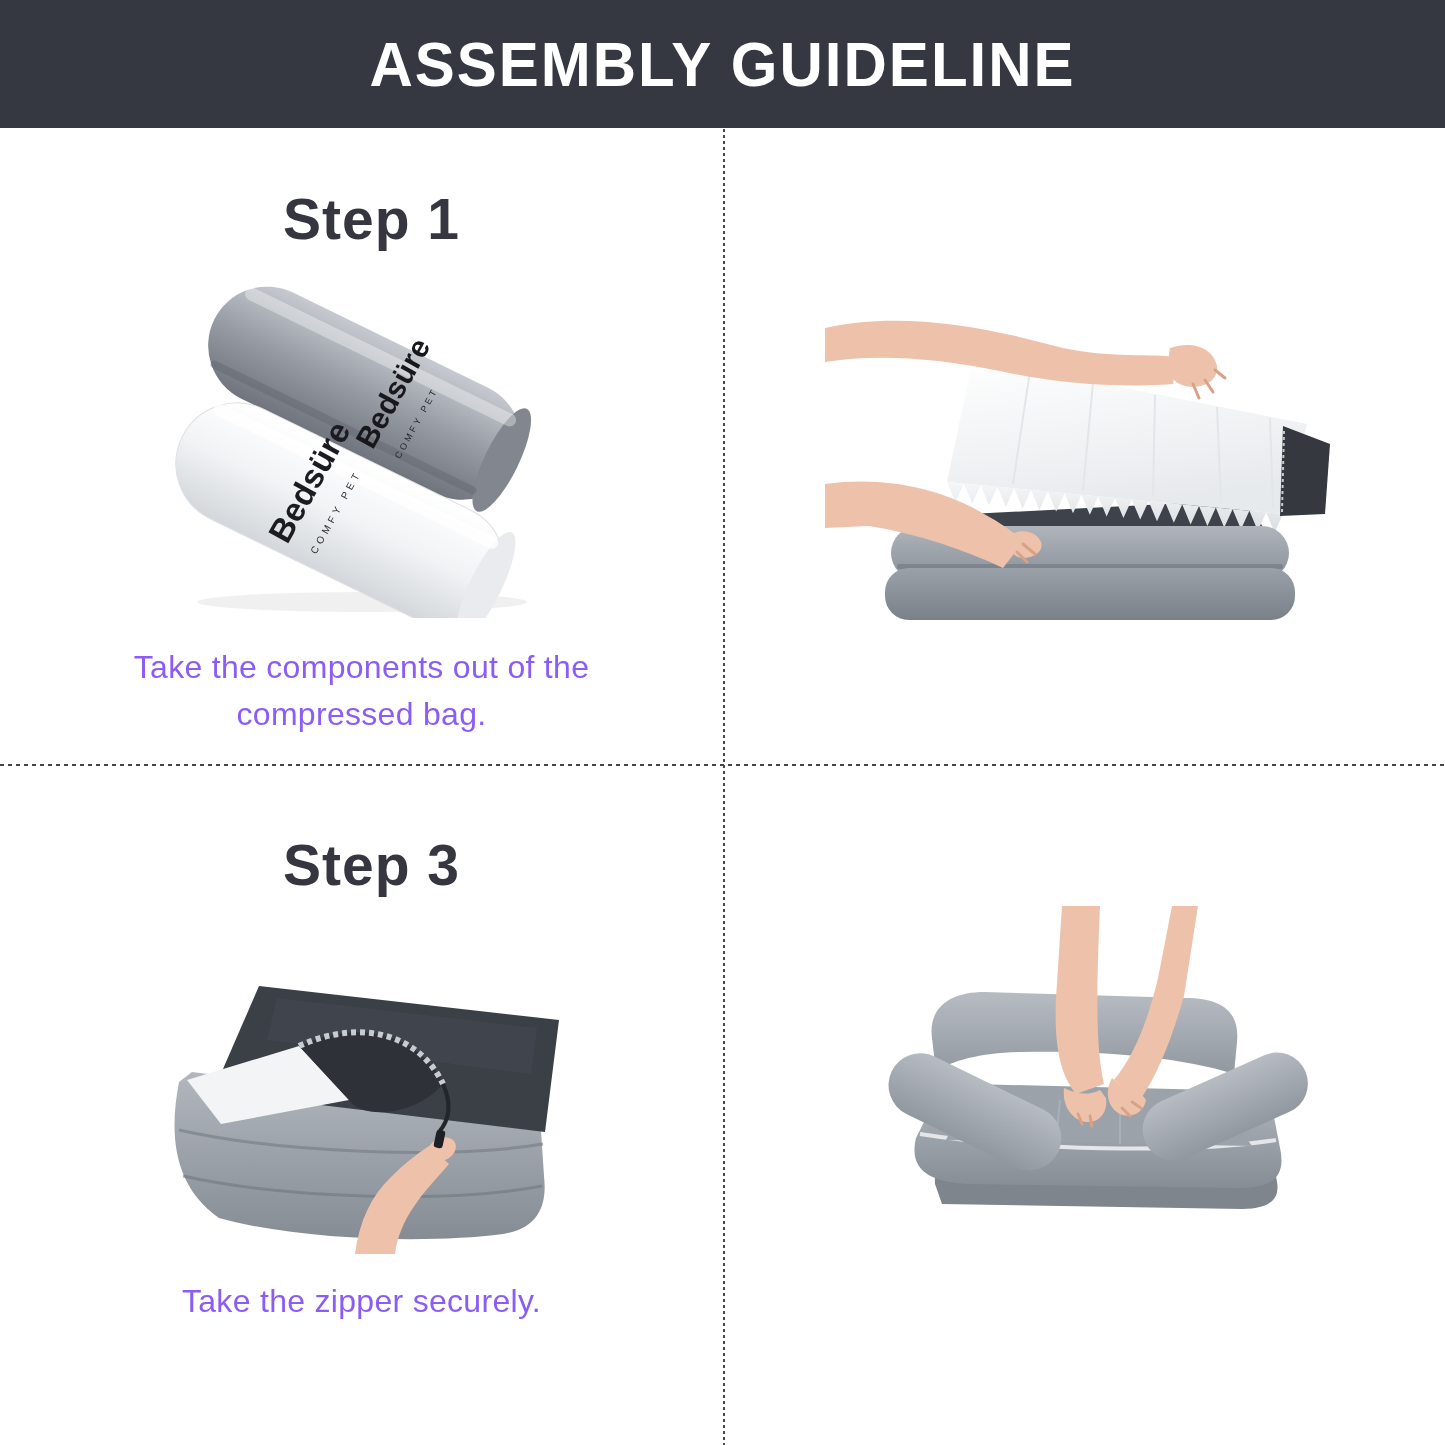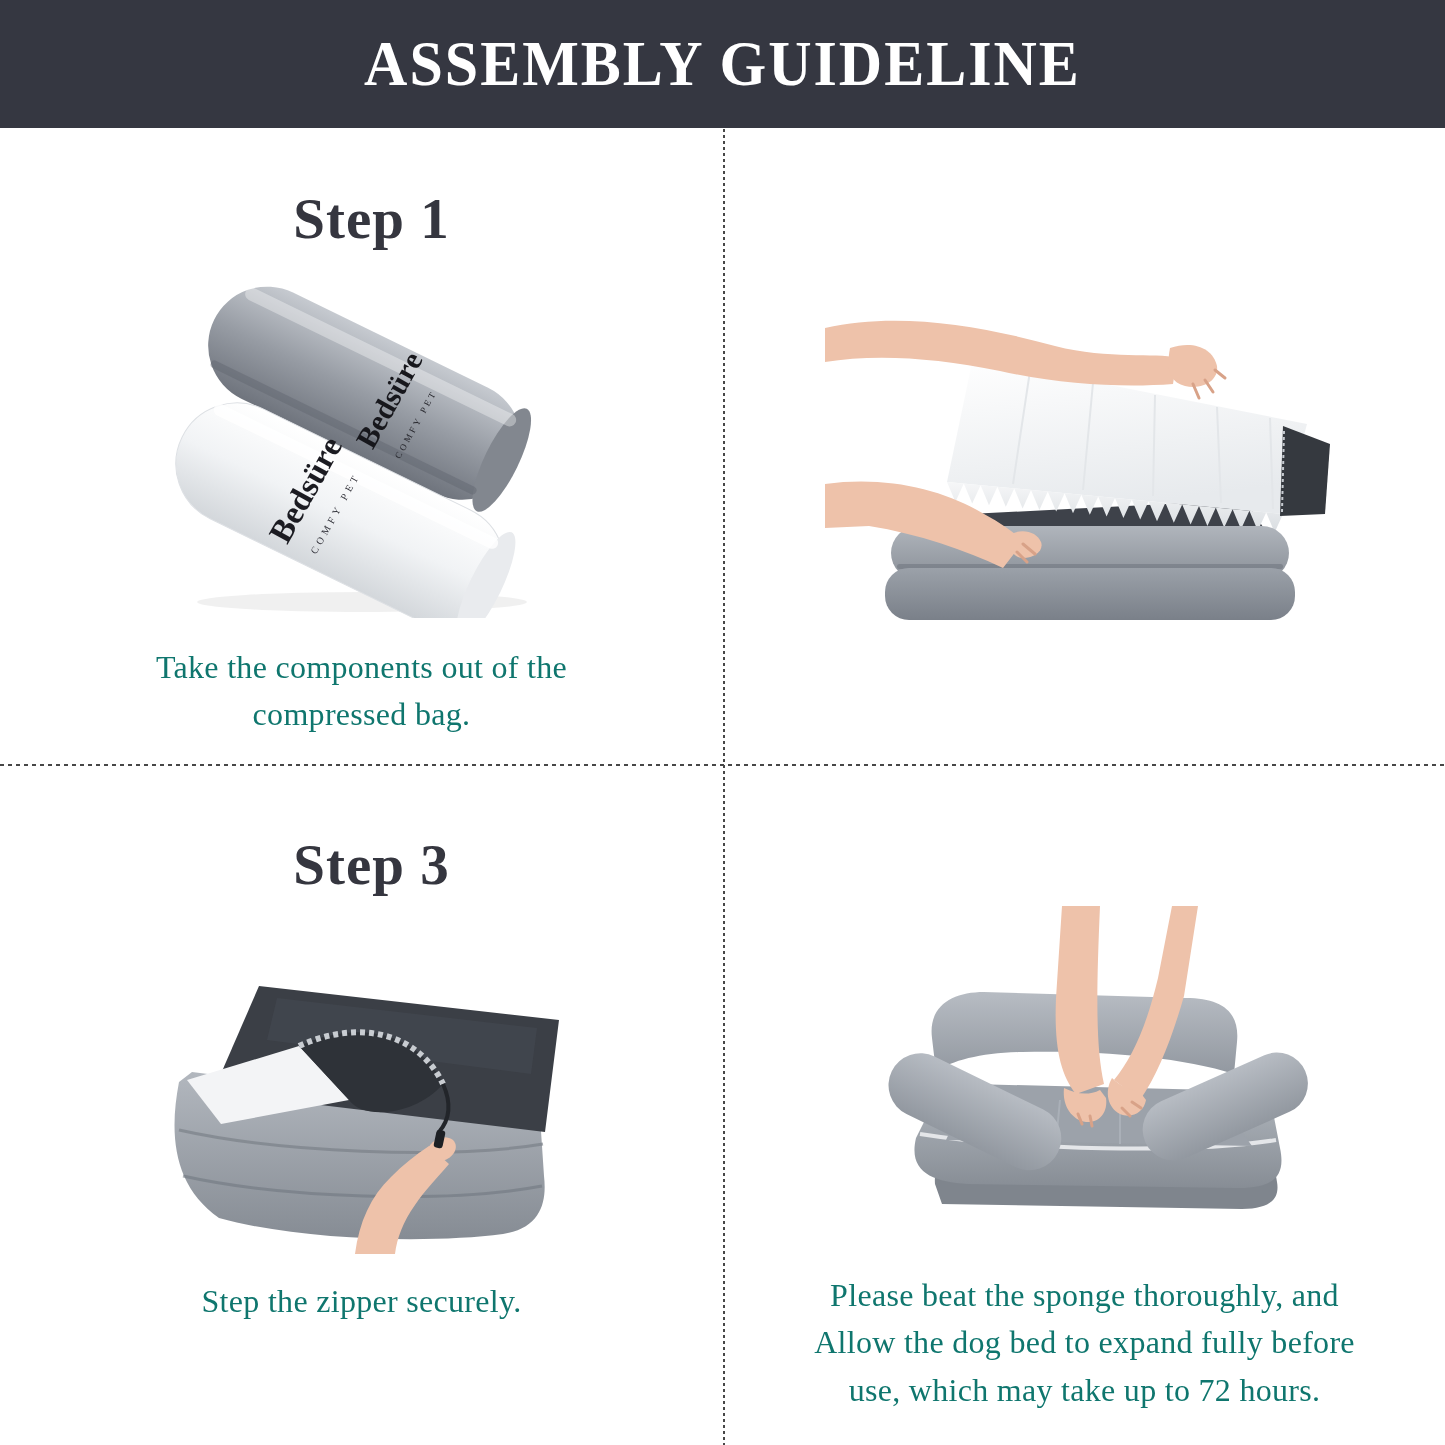--- a/index.html
+++ b/index.html
@@ -1,18 +1,18 @@
 <!DOCTYPE html>
 <html><head>
 <meta charset="utf-8">
 <style>
   html,body{margin:0;padding:0;background:#ffffff;}
   #canvas{
     position:relative;width:1445px;height:1445px;background:#ffffff;overflow:hidden;
-    font-family:Liberation Serif, serif;
+    font-family:Liberation Sans, sans-serif;
   }
   
   .hdr{
     position:absolute;left:0;top:0;width:1445px;height:128px;
     background:#353741;display:flex;align-items:center;justify-content:center;
   }
   .hdr h1{
     margin:0;color:#ffffff;font-size:60px;font-weight:800;letter-spacing:2px;
     transform:scaleY(1.05);
   }
@@ -38,21 +38,21 @@
   }
   #p1 .step-title,#p2 .step-title{top:58px;}
   #p3 .step-title,#p4 .step-title{top:66px;}
   .figure{position:absolute;left:50%;transform:translateX(-50%);}
   #p1 .figure{top:150px;}
   #p2 .figure{top:148px;}
   #p3 .figure{top:168px;}
   #p4 .figure{top:140px;}
   .caption{
     position:absolute;left:0;right:0;margin:0;text-align:center;
-    font-size:32px;font-weight:300;color:#0f766e;line-height:1.48;
+    font-size:32px;font-weight:300;color:#8b5cf6;line-height:1.48;
     letter-spacing:0.3px;white-space:pre-line;
   }
   #p1 .caption,#p2 .caption{top:516px;}
   #p3 .caption{top:512px;}
   #p4 .caption{top:506px;}
 </style>
 </head>
 <body>
 
 <div id="canvas">
@@ -169,21 +169,21 @@
           <path d="M152,112 C214,84 272,100 296,150" stroke="#c8ccd1" stroke-width="6" fill="none" stroke-dasharray="5,4"></path>
         </g>
         <path d="M296,150 C304,168 304,184 292,198" stroke="#22252a" stroke-width="4" fill="none"></path>
         <g>
           <path d="M208,320 C212,288 224,262 244,243 C256,231 268,221 282,212 L302,230 C290,244 278,256 268,271 C256,288 250,304 248,320 Z" fill="#eec2aa"></path>
           <path d="M280,216 C286,204 298,200 306,206 C312,212 308,222 298,226 C290,229 282,226 280,216 Z" fill="#eec2aa"></path>
           <rect x="288" y="196" width="9" height="18" rx="3" fill="#1d2024" transform="rotate(12 292 205)"></rect>
         </g>
       </svg>
     </div>
-    <p class="caption">Step the zipper securely.</p>
+    <p class="caption">Take the zipper securely.</p>
   </section>
 
   <section class="panel" id="p4">
     <div class="figure">
       <svg width="470" height="360" viewBox="0 0 470 360">
         <defs>
           <linearGradient id="s4b" x1="0" y1="0" x2="0" y2="1">
             <stop offset="0" stop-color="#b7bcc3"></stop>
               <stop offset="1" stop-color="#9298a0"></stop>
           </linearGradient>
@@ -206,18 +206,15 @@
         </g>
         <g>
           <path d="M212,0 L206,92 C204,140 210,168 226,188 L254,178 C246,142 246,92 250,0 Z" fill="#eec2aa"></path>
           <path d="M214,182 C212,200 222,214 236,216 C250,217 258,206 256,192 L250,184 C238,190 226,188 214,182 Z" fill="#eec2aa"></path>
           <path d="M322,0 L308,72 C296,122 282,152 264,174 L290,194 C308,168 322,132 334,90 L348,0 Z" fill="#eec2aa"></path>
           <path d="M262,172 C254,186 258,202 270,208 C282,213 294,206 296,194 L290,186 C280,184 270,180 262,172 Z" fill="#eec2aa"></path>
           <path d="M228,208 l4,10 M240,210 l2,10 M272,202 l8,8 M282,196 l9,6" stroke="#d8a288" stroke-width="3" stroke-linecap="round" fill="none"></path>
         </g>
       </svg>
     </div>
-    <p class="caption">Please beat the sponge thoroughly, and
-Allow the dog bed to expand fully before
-use, which may take up to 72 hours.</p>
   </section>
 
 </div>
 
 </body></html>

